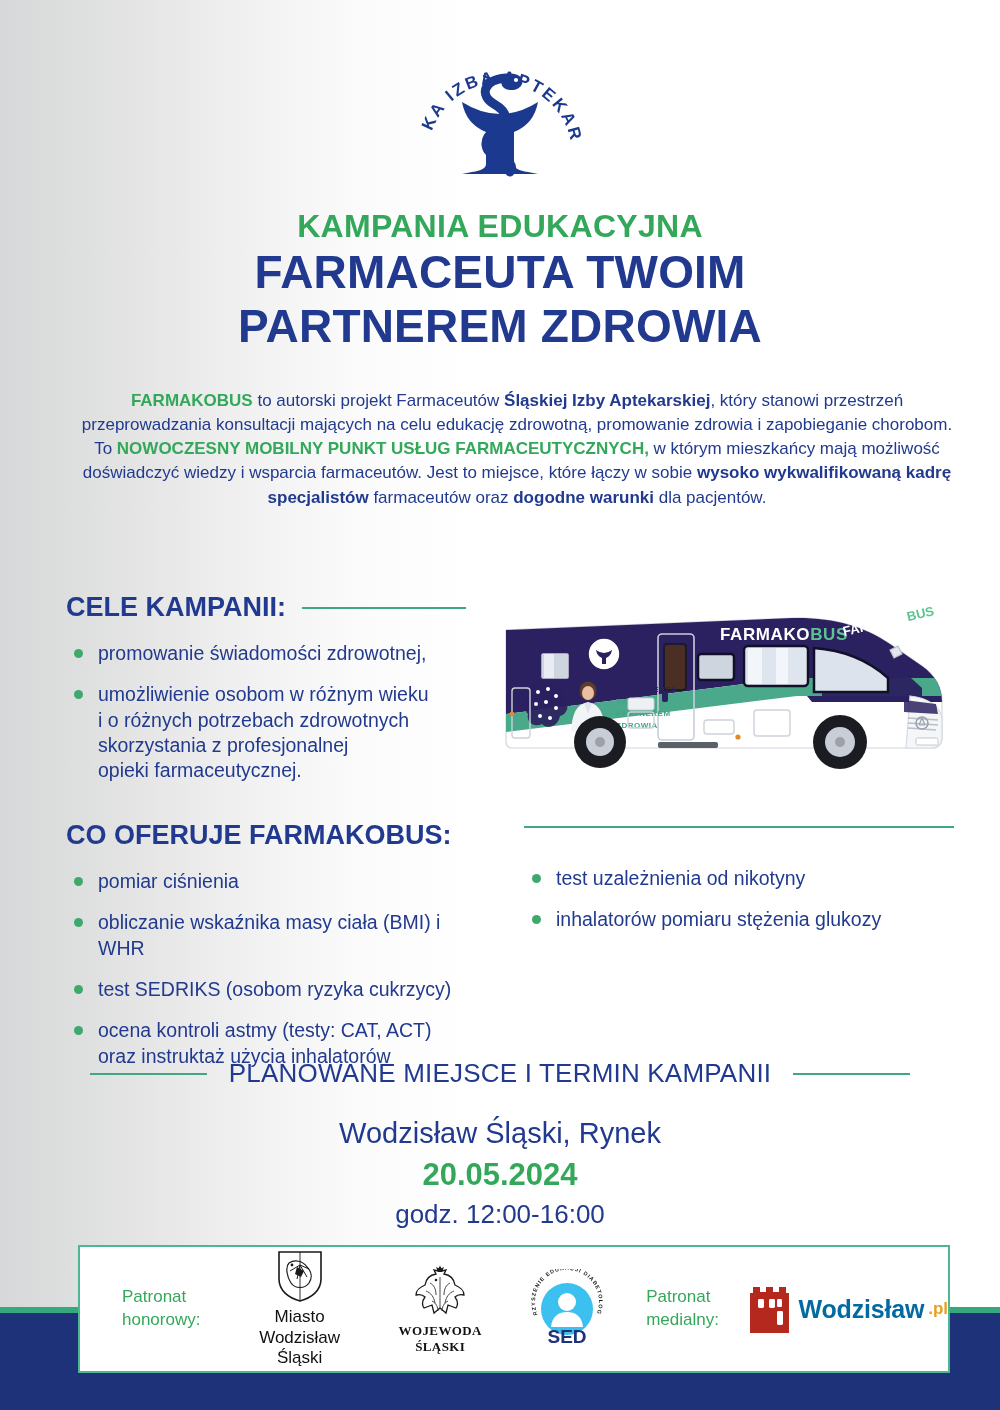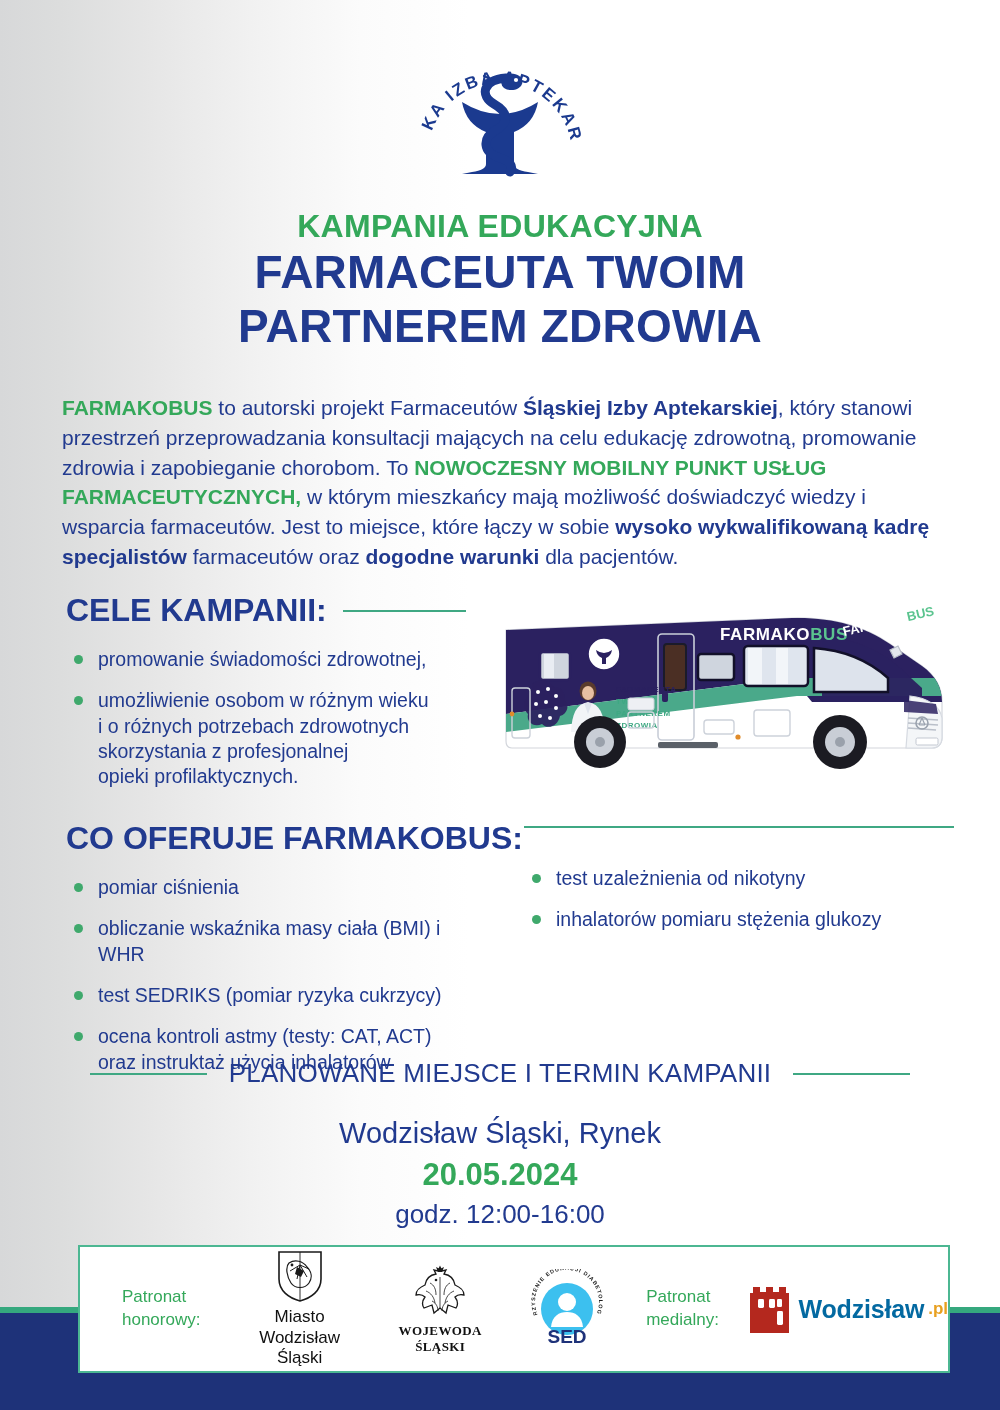--- a/index.html
+++ b/index.html
@@ -38,31 +38,31 @@
     position:absolute;left:0;right:0;top:208px;text-align:center;
     color:#34a85a;font-size:32px;font-weight:bold;letter-spacing:.3px;
   }
   .title{
     position:absolute;left:0;right:0;top:245px;text-align:center;
     color:#213a8f;font-size:46px;font-weight:bold;line-height:1.18;letter-spacing:.2px;
   }
 
   
   .intro{
-    position:absolute;left:62px;top:372px;width:876px;
-    text-align:left;color:#213a8f;font-size:21px;line-height:1.42;
+    position:absolute;left:79px;top:372px;width:876px;
+    text-align:center;color:#213a8f;font-size:17px;line-height:1.42;
   }
   .g{color:#34a85a;font-weight:bold;}
   .b{font-weight:bold;}
 
   
   .sec-cele{position:absolute;left:66px;top:592px;width:400px;}
   .sec-head{
     display:flex;align-items:center;gap:16px;
-    color:#213a8f;font-size:32px;font-weight:bold;white-space:nowrap;
+    color:#213a8f;font-size:27px;font-weight:bold;white-space:nowrap;
   }
   .rule{flex:1;height:2px;background:#3fa883;}
   .rule-fixed{height:2px;background:#3fa883;}
   ul.bl{list-style:none;margin:18px 0 0 0;padding:0;}
   ul.bl li{
     position:relative;padding-left:32px;margin-bottom:16px;
     color:#213a8f;font-size:19.5px;line-height:1.3;
   }
   ul.bl li::before{
     content:"";position:absolute;left:8px;top:8px;
@@ -137,21 +137,21 @@
   <div class="sec-cele">
     <div class="sec-head">
       <span>CELE KAMPANII:</span>
       <span class="rule"></span>
     </div>
     <ul class="bl">
       <li style="white-space:pre-line">promowanie świadomości zdrowotnej,</li>
       <li style="white-space:pre-line">umożliwienie osobom w różnym wieku
 i o różnych potrzebach zdrowotnych
 skorzystania z profesjonalnej
-opieki profilaktycznych.</li>
+opieki farmaceutycznej.</li>
     </ul>
   </div>
 
   <svg class="bus" viewBox="0 0 462 200">
     <defs>
       <clipPath id="bodyClip">
         <path d="M 14,38 L 300,26 C 340,25 372,34 398,52 L 430,74 C 444,84 450,96 450,110 L 450,150 L 14,150 Z"></path>
       </clipPath>
       <clipPath id="rearPanel">
         <rect x="14" y="26" width="290" height="124"></rect>
@@ -255,21 +255,21 @@
     <circle cx="20" cy="122" r="2.4" fill="#e08b2a"></circle>
   </svg>
 
   <div class="sec-oferta">
     <div class="sec-head">
       <span>CO OFERUJE FARMAKOBUS:</span>
     </div>
     <ul class="bl">
       <li style="white-space:pre-line">pomiar ciśnienia</li>
       <li style="white-space:pre-line">obliczanie wskaźnika masy ciała (BMI) i WHR</li>
-      <li style="white-space:pre-line">test SEDRIKS (pomiar ryzyka cukrzycy)</li>
+      <li style="white-space:pre-line">test SEDRIKS (osobom ryzyka cukrzycy)</li>
       <li style="white-space:pre-line">ocena kontroli astmy (testy: CAT, ACT)
 oraz instruktaż użycia inhalatorów</li>
     </ul>
   </div>
 
   <div class="oferta-right">
     <div class="rule-fixed"></div>
     <ul class="bl">
       <li>test uzależnienia od nikotyny</li>
       <li>inhalatorów pomiaru stężenia glukozy</li>

